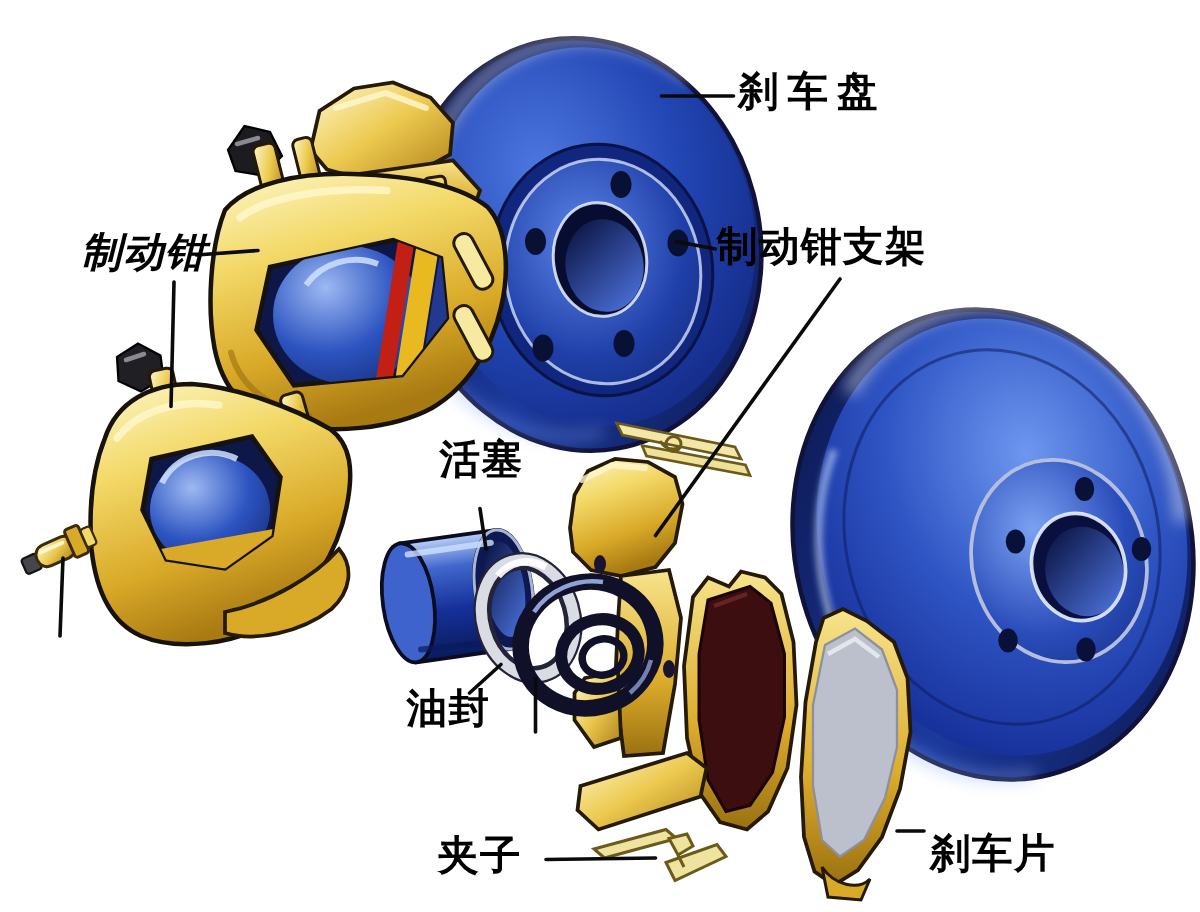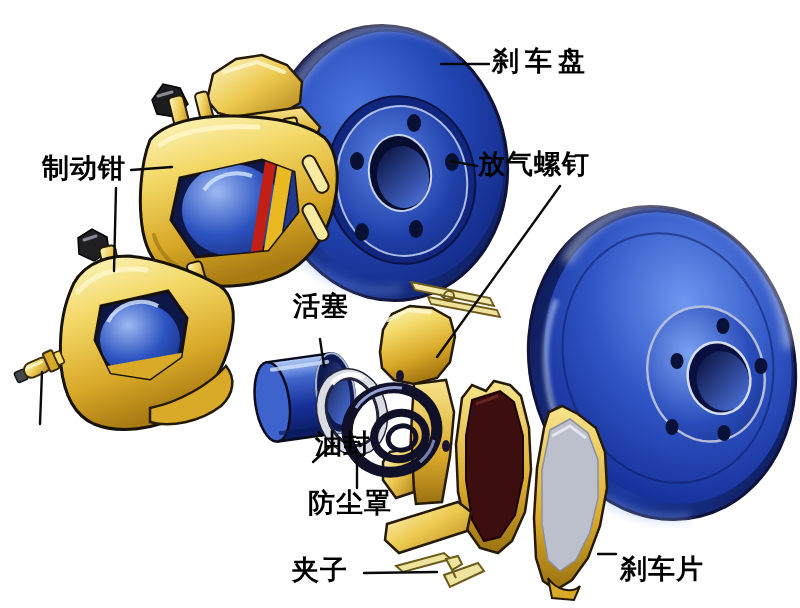--- a/index.html
+++ b/index.html
@@ -6,25 +6,25 @@
   .stage{
     position:relative;width:800px;height:608px;background:#ffffff;overflow:hidden;
     font-family:"Liberation Sans",sans-serif;
   }
   .stage svg{position:absolute;left:0;top:0;}
   .label{
     position:absolute;font-weight:700;font-size:27px;line-height:1.05;color:#000;
     white-space:nowrap;letter-spacing:1px;
   }
   .lbl-brake-disc{left:492px;top:47px;letter-spacing:6px;}
-  .lbl-caliper{left:42px;top:154px;}
+  .lbl-caliper{left:54px;top:154px;font-style:italic;}
   .lbl-bracket{left:478px;top:150px;}
   .lbl-piston{left:293px;top:292px;}
   .lbl-bleed{left:12px;top:423px;}
-  .lbl-seal{left:271px;top:430px;margin-left:44px;}
+  .lbl-seal{left:271px;top:458px;}
   .lbl-boot{left:308px;top:489px;}
   .lbl-clip{left:292px;top:556px;}
   .lbl-pad{left:620px;top:537px;margin-top:18px;}
 </style>
 </head>
 <body>
 
 <div class="stage">
 
 <svg width="800" height="608" viewBox="0 0 800 608">
@@ -280,19 +280,18 @@
     <line x1="40" y1="424" x2="42" y2="372"></line>
     <line x1="313" y1="462" x2="334" y2="443"></line>
     <line x1="357" y1="488" x2="357" y2="452"></line>
     <line x1="364" y1="573" x2="437" y2="572"></line>
     <line x1="598" y1="554" x2="616" y2="554"></line>
   </g>
 </svg>
 
   <div class="label lbl-brake-disc">刹车盘</div>
   <div class="label lbl-caliper">制动钳</div>
-  <div class="label lbl-bracket">放气螺钉</div>
+  <div class="label lbl-bracket">制动钳支架</div>
   <div class="label lbl-piston">活塞</div>
   <div class="label lbl-seal">油封</div>
-  <div class="label lbl-boot">防尘罩</div>
   <div class="label lbl-clip">夹子</div>
   <div class="label lbl-pad">刹车片</div>
 </div>
 
 </body></html>

